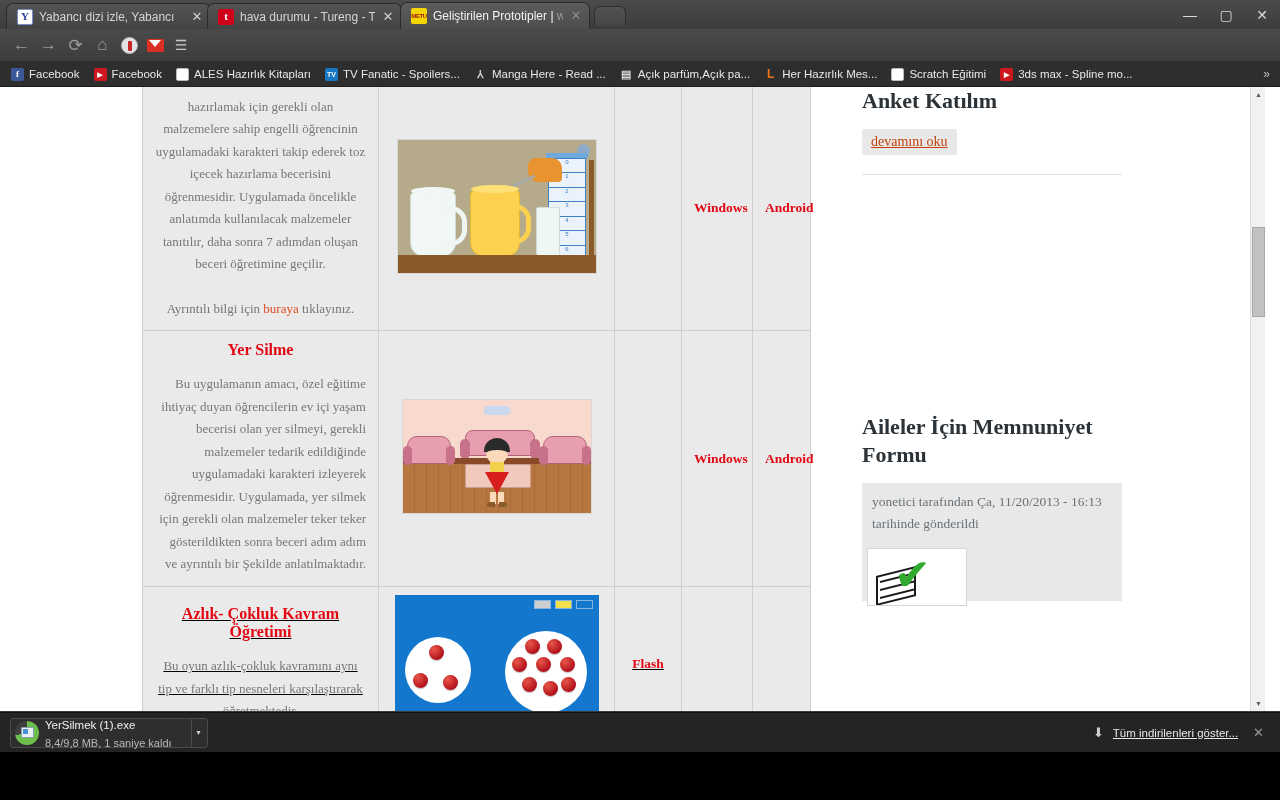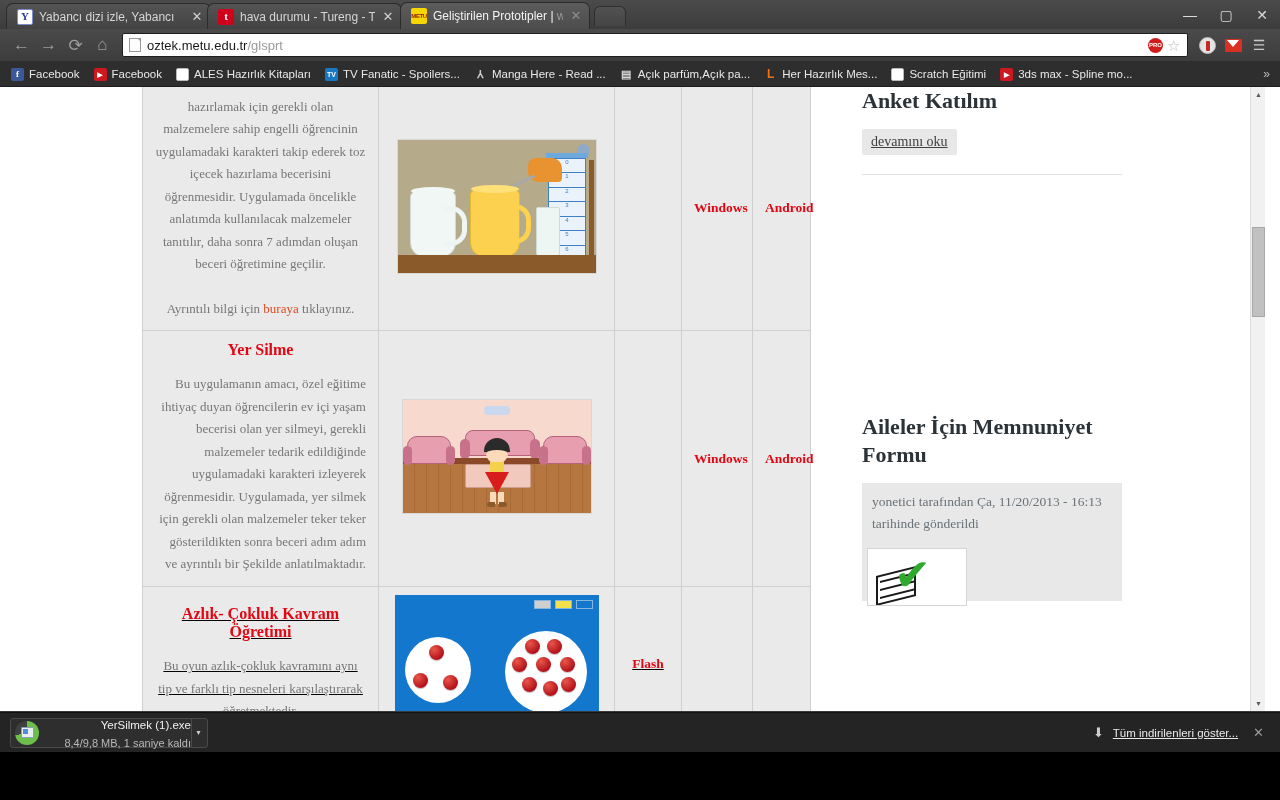--- a/index.html
+++ b/index.html
@@ -403,21 +403,21 @@
   .side-h2 {
     font-family: "Liberation Serif", serif;
     font-size: 22px; font-weight: bold; color: #2c3338;
     line-height: 1.28; margin: 0 0 14px 0;
   }
   .side-btn {
     display: inline-block;
     background: #e8e8e8;
     padding: 5px 9px;
     font-family: "Liberation Serif", serif;
-    font-size: 14px; color: #404040;
+    font-size: 14px; color: #c2410c;
     border-radius: 2px;
   }
   .side-hr { border: none; border-top: 1px solid #e2e2e2; margin: 19px 0 0 0; }
   .side-submitted {
     background: #e8e8e8;
     padding: 8px 10px;
     font-family: "Liberation Serif", serif;
     font-size: 13.5px; color: #6a7278; line-height: 1.6;
   }
   .side-thumb {
@@ -473,21 +473,20 @@
     display: flex; align-items: center;
     padding: 0 10px;
   }
   .dl-item {
     display: flex; align-items: center;
     width: 198px; height: 30px;
     background: #2e2e2e;
     border: 1px solid #4a4a4a;
     border-radius: 3px;
     padding: 0 2px 0 4px;
-    text-align: right;
   }
   .dl-ico {
     width: 24px; height: 24px; flex: 0 0 24px; margin-right: 6px;
     border-radius: 50%;
     background: conic-gradient(#6cbf4b 0 72%, #3f3f3f 72% 100%);
     display: flex; align-items: center; justify-content: center;
   }
   .dl-ico span {
     width: 13px; height: 11px; background: #e9eef3;
     border: 1px solid #8aa0b4; border-radius: 1px;
@@ -586,26 +585,20 @@
         <div class="wc close">✕</div>
       </div>
     </div>
 
     <div class="toolbar">
       <div class="navbtn">←</div>
       <div class="navbtn">→</div>
       <div class="navbtn">⟳</div>
       <div class="navbtn">⌂</div>
 
-      <div class="omnibox">
-        <span class="page-icon"></span>
-        <span class="url"><span>oztek.metu.edu.tr</span><span class="path">/glsprt</span></span>
-        <span class="proicon">PRO</span>
-        <span class="staricon">☆</span>
-      </div>
 
       <div class="extbtn">
           <span class="ext-stop"></span>
         </div>
       <div class="extbtn">
           <span class="ext-gmail"></span>
         </div>
       <div class="menubtn">☰</div>
     </div>
 

